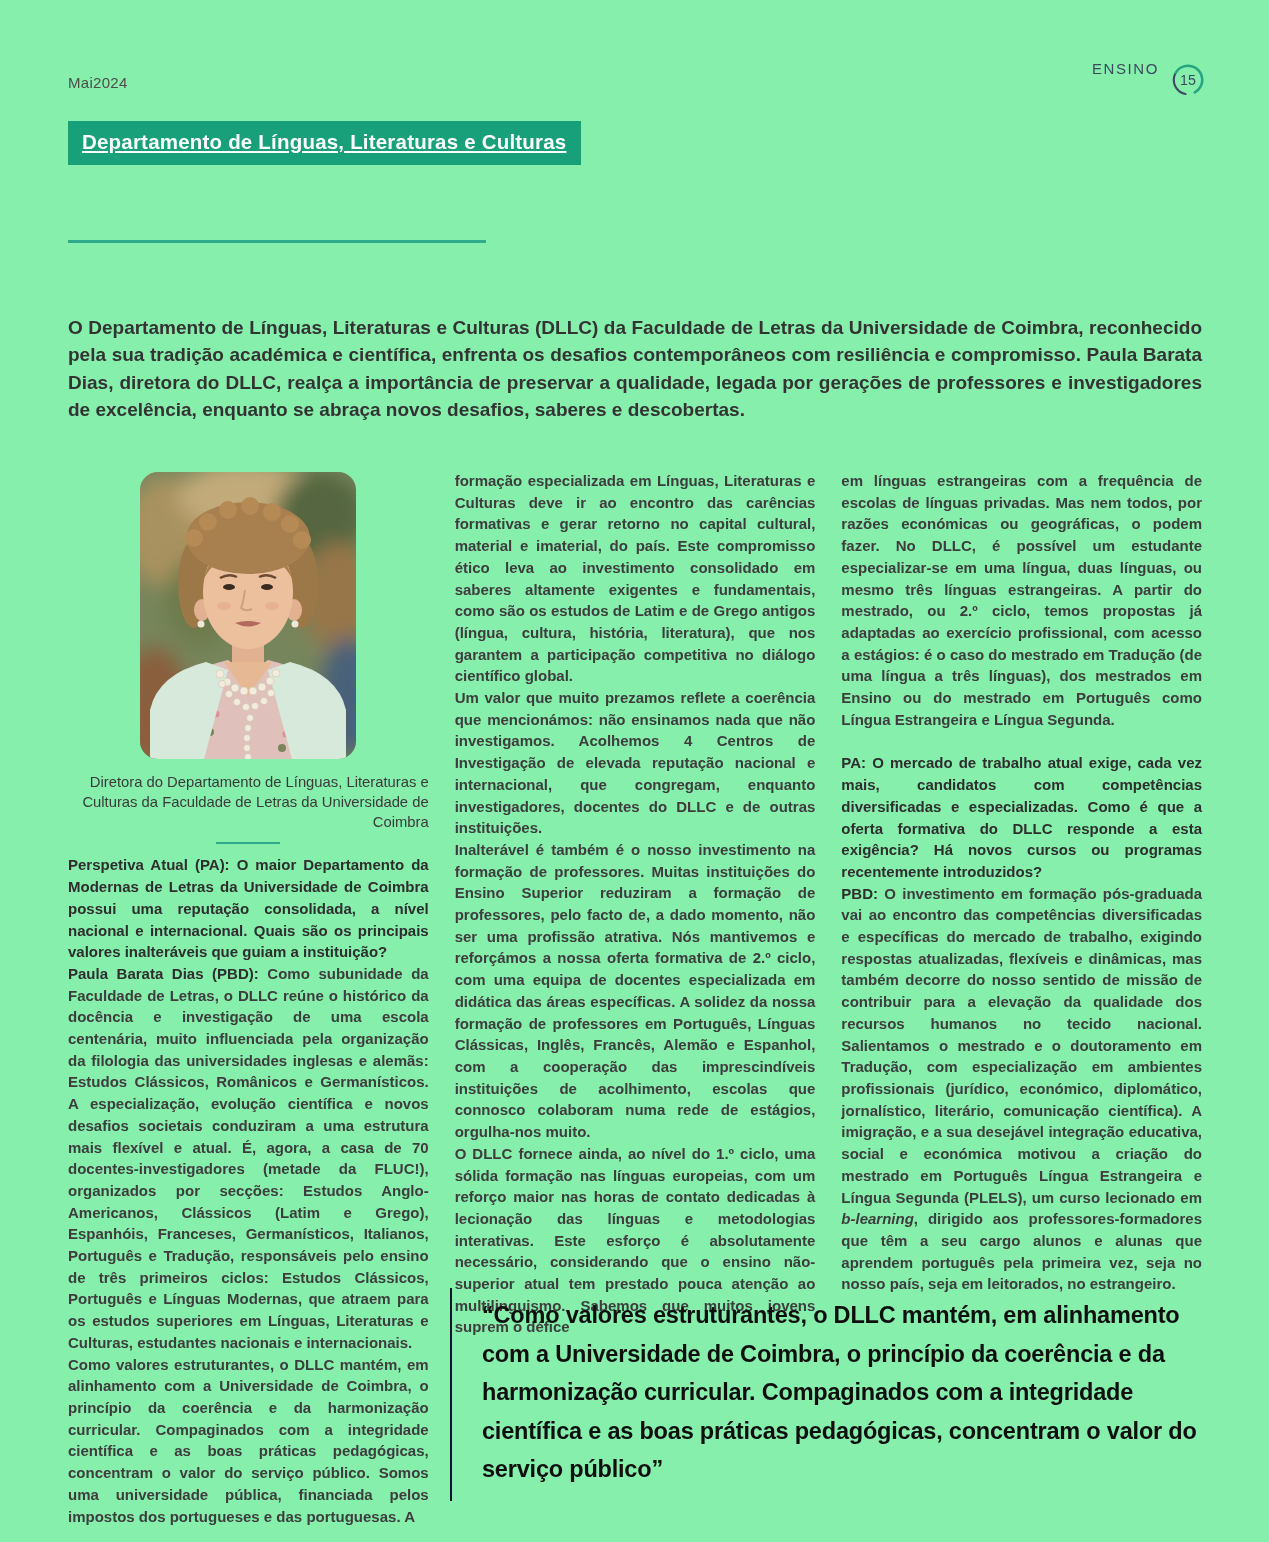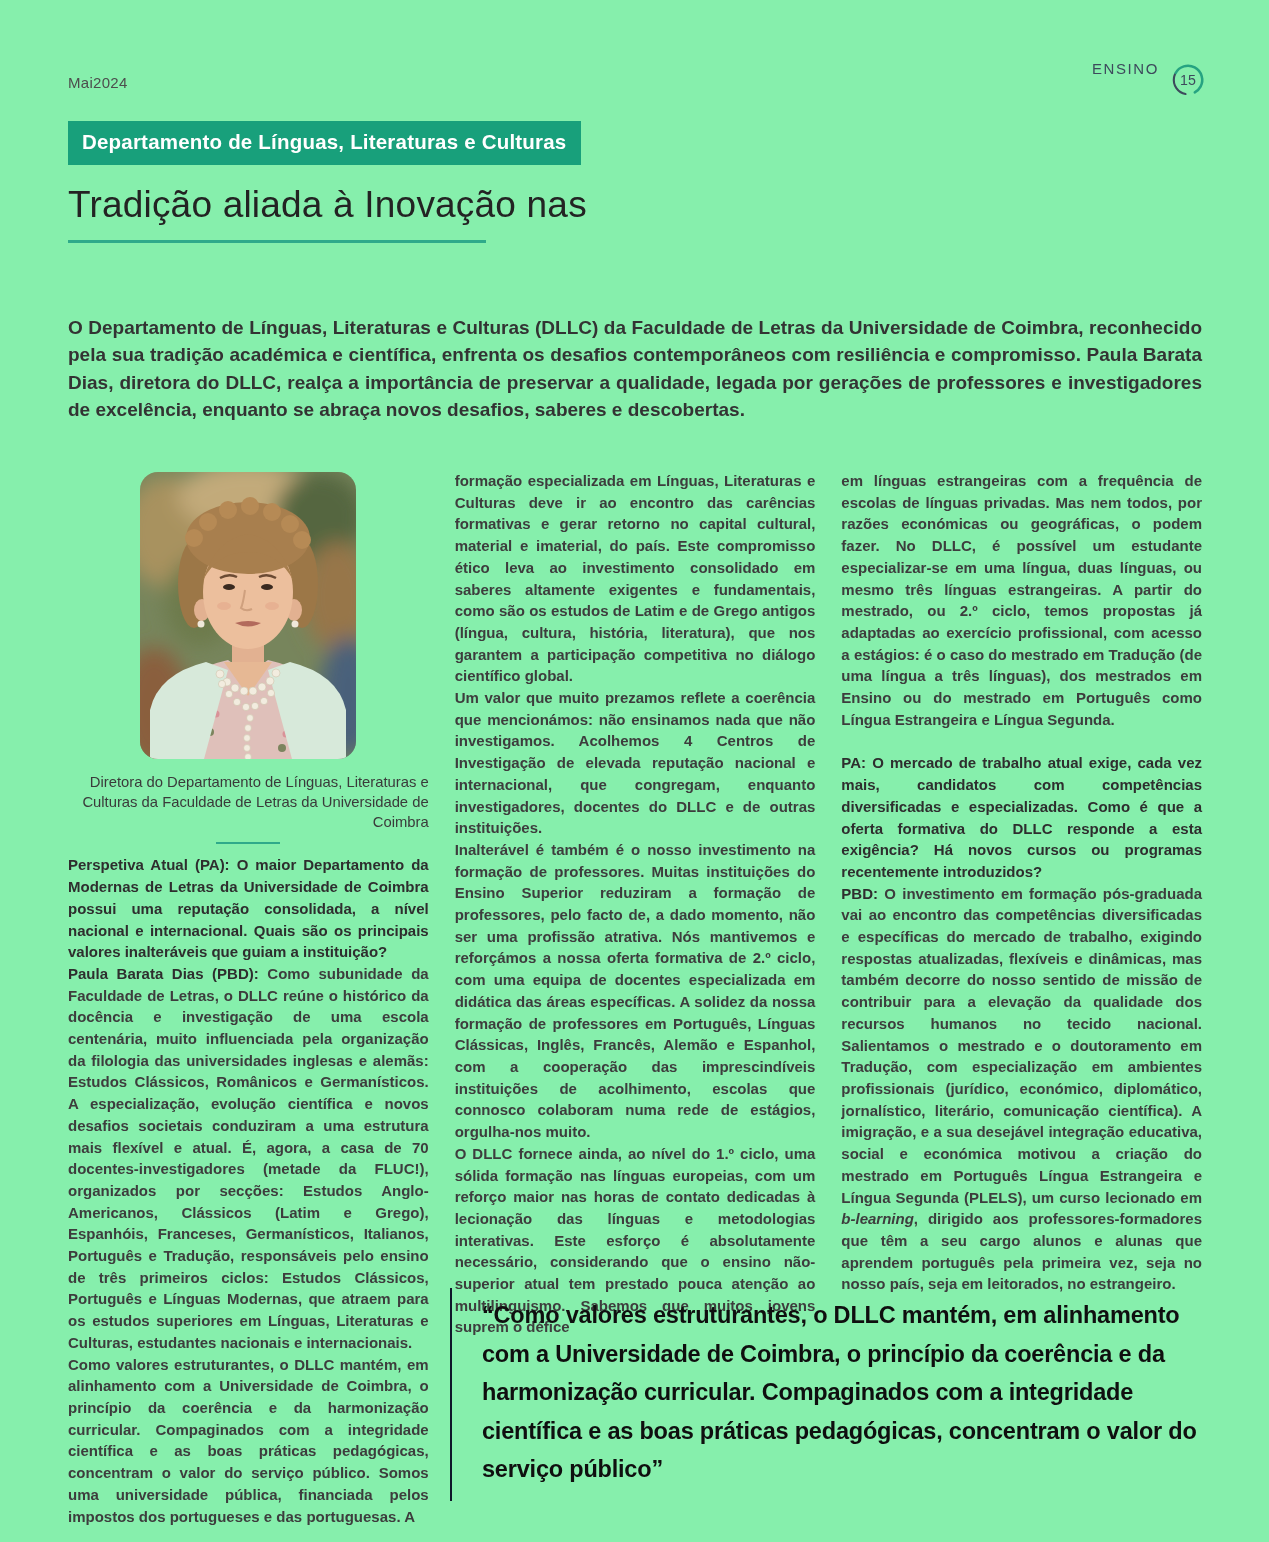--- a/index.html
+++ b/index.html
@@ -7,21 +7,21 @@
     position:relative;width:1269px;height:1542px;background:#86efac;
     font-family:"Liberation Sans", sans-serif;overflow:hidden;color:#3d3d3d;
   }
   
   .header{position:absolute;top:60px;left:68px;width:1140px;display:flex;justify-content:space-between;align-items:center;}
   .issue{font-size:15px;color:#4d4d4d;letter-spacing:.3px;}
   .section-wrap{display:flex;gap:9px;}
   .section-label{font-size:15px;color:#3d4a5c;letter-spacing:1.6px;}
   
   .banner{position:absolute;top:121px;left:68px;background:#18a07b;color:#ffffff;
-    font-weight:bold;font-size:20.5px;padding:9px 15px 11px 14px;letter-spacing:.2px;}
+    font-weight:bold;font-size:20.5px;padding:9px 15px 11px 14px;letter-spacing:.2px;text-decoration:underline;}
   
   .title-block{position:absolute;top:183px;left:68px;}
   .title{margin:0;font-size:37px;line-height:1.2;font-weight:400;color:#232323;letter-spacing:.2px;}
   .title-rule{width:418px;height:3px;background:#2faa8a;margin-top:13px;}
   
   .lead{position:absolute;top:314px;left:68px;width:1134px;margin:0;
     font-size:19px;font-weight:bold;line-height:1.44;text-align:justify;color:#333333;}
   
   .columns{position:absolute;top:470px;left:68px;width:1134px;display:flex;gap:26px;}
   .col{flex:1;min-width:0;font-size:15px;line-height:21.7px;text-align:justify;color:#3d3d3d;}
@@ -54,21 +54,21 @@
           <text x="19" y="24" text-anchor="middle" font-family="Liberation Sans, sans-serif" font-size="13.5" fill="#3d4a5c">15</text>
         </svg>
       </span>
     </span>
   </div>
 
   <div class="banner">Departamento de Línguas, Literaturas e Culturas</div>
 
   <div class="title-block">
     <h1 class="title">
-      <span>Tradição aliada à Inovação nas</span><br>
+      <br>
     </h1>
     <div class="title-rule"></div>
   </div>
 
   <p class="lead">O Departamento de Línguas, Literaturas e Culturas (DLLC) da Faculdade de Letras da Universidade de Coimbra, reconhecido pela sua tradição académica e científica, enfrenta os desafios contemporâneos com resiliência e compromisso. Paula Barata Dias, diretora do DLLC, realça a importância de preservar a qualidade, legada por gerações de professores e investigadores de excelência, enquanto se abraça novos desafios, saberes e descobertas.</p>
 
   <div class="columns">
 
     <div class="col">
       <div class="photo-wrap">

